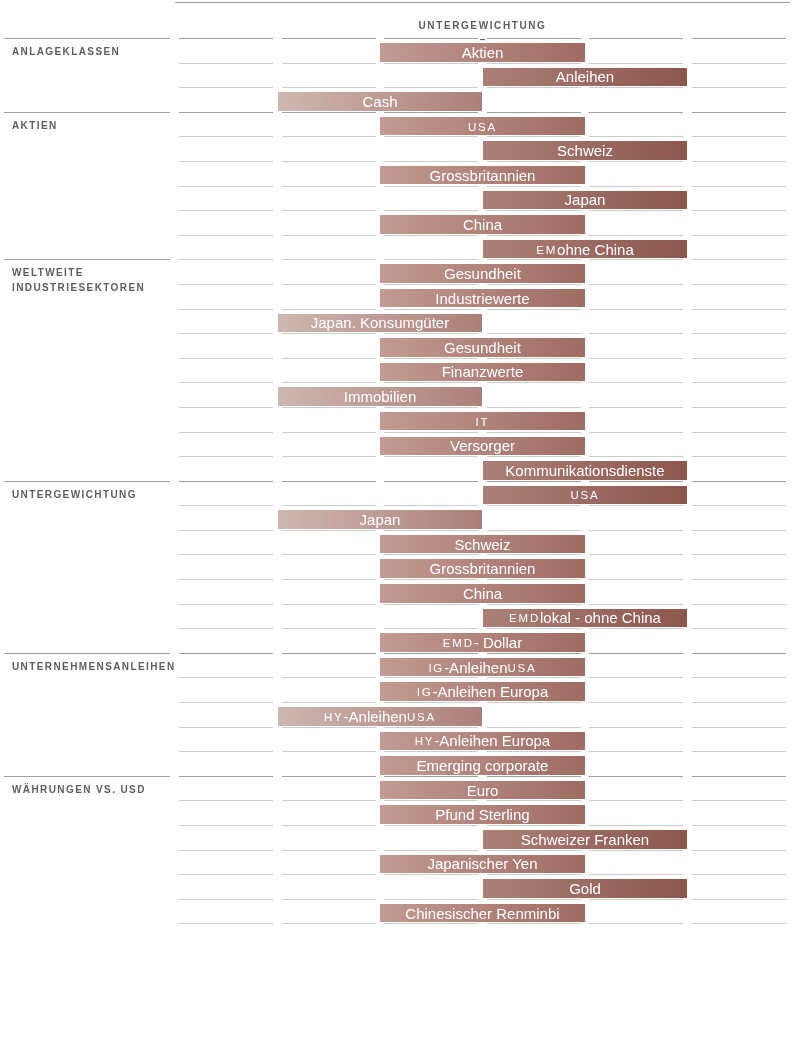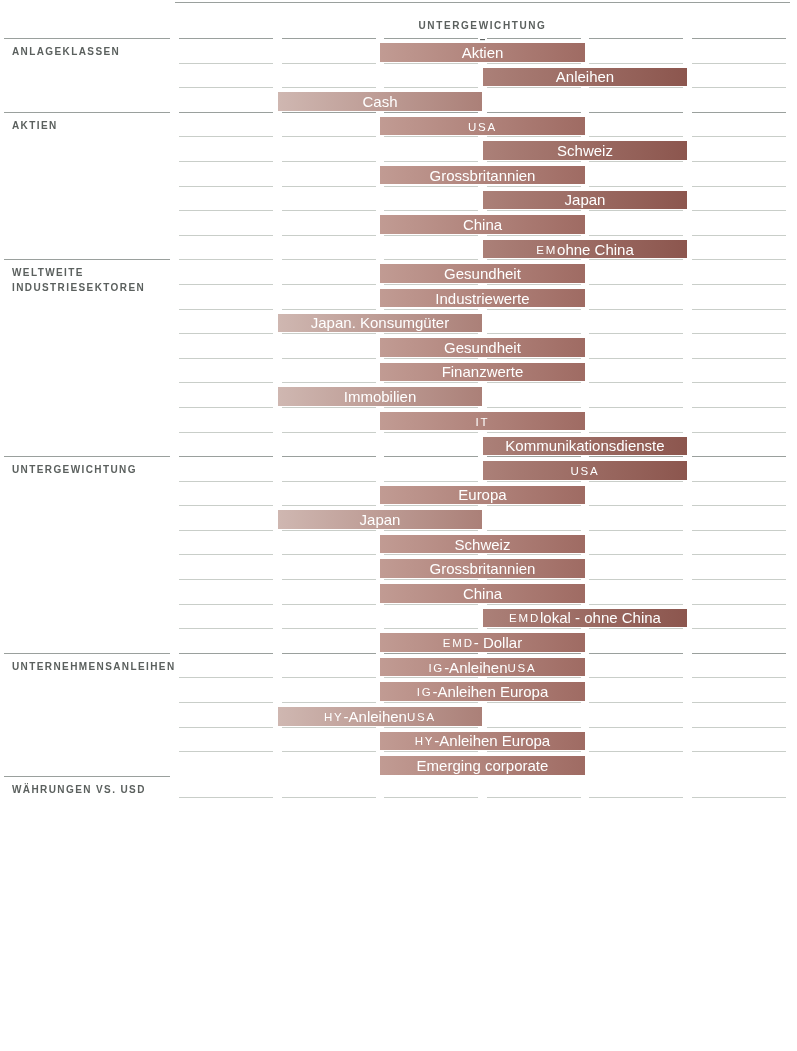--- a/index.html
+++ b/index.html
@@ -129,36 +129,36 @@
           </div>
           <div class="row">
             <div class="bar under">Immobilien</div>
           </div>
           <div class="row">
             <div class="bar neutral">
               <span class="sc">IT</span>
             </div>
           </div>
           <div class="row">
+            <div class="bar neutral">Versorger</div>
+          </div>
+          <div class="row">
             <div class="bar over">Kommunikationsdienste</div>
           </div>
         </div>
       </section>
       <section class="sec">
         <div class="sec-label">UNTERGEWICHTUNG</div>
         <div class="rows">
           <div class="row sec-start">
             <div class="bar over">
               <span class="sc">USA</span>
             </div>
           </div>
           <div class="row">
-            <div class="bar neutral">Europa</div>
-          </div>
-          <div class="row">
             <div class="bar under">Japan</div>
           </div>
           <div class="row">
             <div class="bar neutral">Schweiz</div>
           </div>
           <div class="row">
             <div class="bar neutral">Grossbritannien</div>
           </div>
           <div class="row">
             <div class="bar neutral">China</div>
@@ -186,16 +186,36 @@
           <div class="row">
             <div class="bar neutral"><span class="sc">HY</span>-Anleihen Europa</div>
           </div>
           <div class="row">
             <div class="bar neutral">Emerging corporate</div>
           </div>
         </div>
       </section>
       <section class="sec">
         <div class="sec-label">WÄHRUNGEN VS. USD</div>
+        <div class="rows">
+          <div class="row sec-start">
+            <div class="bar neutral">Euro</div>
+          </div>
+          <div class="row">
+            <div class="bar neutral">Pfund Sterling</div>
+          </div>
+          <div class="row">
+            <div class="bar over">Schweizer Franken</div>
+          </div>
+          <div class="row">
+            <div class="bar neutral">Japanischer Yen</div>
+          </div>
+          <div class="row">
+            <div class="bar over">Gold</div>
+          </div>
+          <div class="row">
+            <div class="bar neutral">Chinesischer Renminbi</div>
+          </div>
+        </div>
       </section>
       <div class="bottom-line"></div>
     </main>
 </div>
 
 </body></html>

